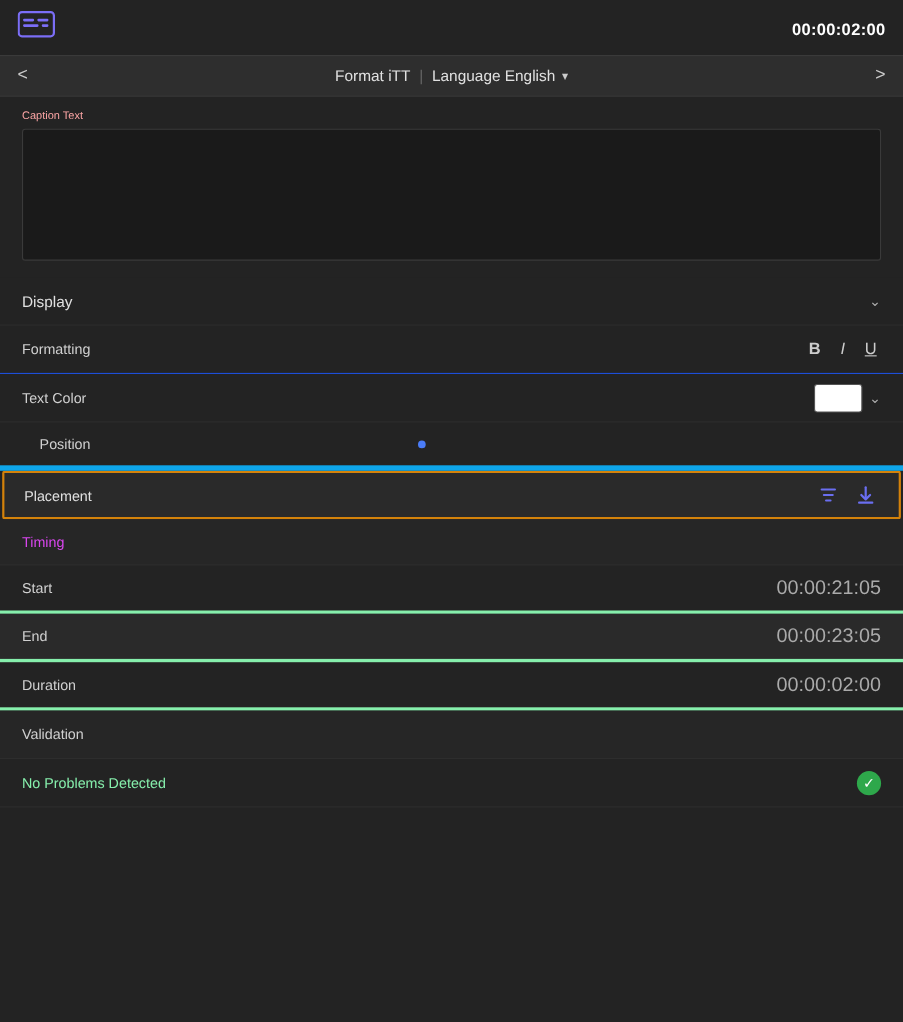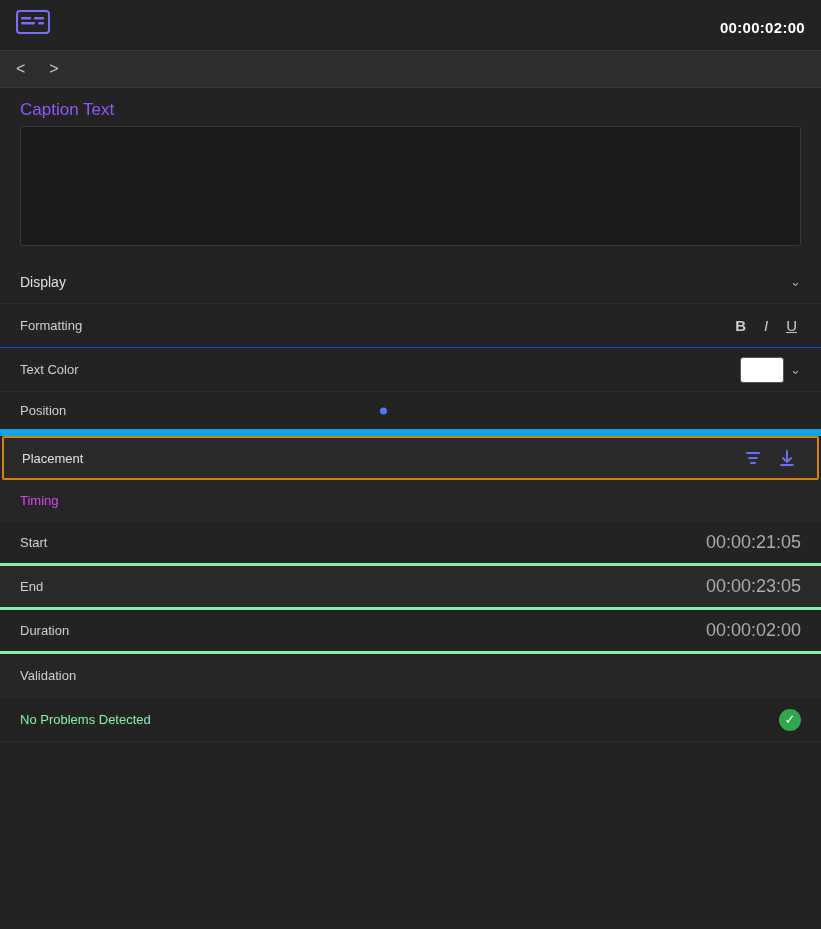--- a/index.html
+++ b/index.html
@@ -75,22 +75,22 @@
       font-size: 11px;
       color: #ccc;
     }
 
     
     .section-caption {
       padding: 12px 20px 0 20px;
       background: #232323;
     }
     .caption-label {
-      font-size: 17px;
-      color: #8b5cf6;
+      font-size: 10px;
+      color: #fca5a5;
       margin-bottom: 6px;
     }
     .caption-textarea {
       width: 100%;
       height: 120px;
       background: #1a1a1a;
       border: 1px solid #3a3a3a;
       border-radius: 3px;
       color: #e0e0e0;
       font-size: 13px;
@@ -195,23 +195,23 @@
     .color-chevron {
       color: #aaa;
       font-size: 13px;
       cursor: pointer;
     }
 
     
     .prop-row-position {
       display: flex;
       align-items: center;
-      padding: 0 20px;
-      min-height: 44px;
-      border-bottom: 7px solid #0ea5e9;
+      padding: 0 36px;
+      min-height: 44px;
+      border-bottom: 5px solid #0ea5e9;
       position: relative;
     }
     .position-dot {
       width: 7px;
       height: 7px;
       background: #4a7cf7;
       border-radius: 50%;
       position: absolute;
       left: 380px;
       top: 50%;
@@ -307,20 +307,26 @@
         <rect x="22" y="12" width="6" height="2.5" rx="1" fill="#7b6ef6"></rect>
       </svg>
     </span>
     <div class="header-timecode">
       <span>00:00:0</span><span>2:00</span>
     </div>
   </div>
 
   <div class="format-bar">
     <button class="format-nav-btn">&lt;</button>
+    <div class="format-label">
+      <span>Format iTT</span>
+      <span style="color:#666; margin:0 2px;">|</span>
+      <span>Language English</span>
+      <span class="chevron">▾</span>
+    </div>
     <button class="format-nav-btn">&gt;</button>
   </div>
 
   <div class="section-caption">
     <div class="caption-label">Caption Text</div>
     <textarea class="caption-textarea" placeholder="" style=""></textarea>
   </div>
 
   <div class="props">
 

